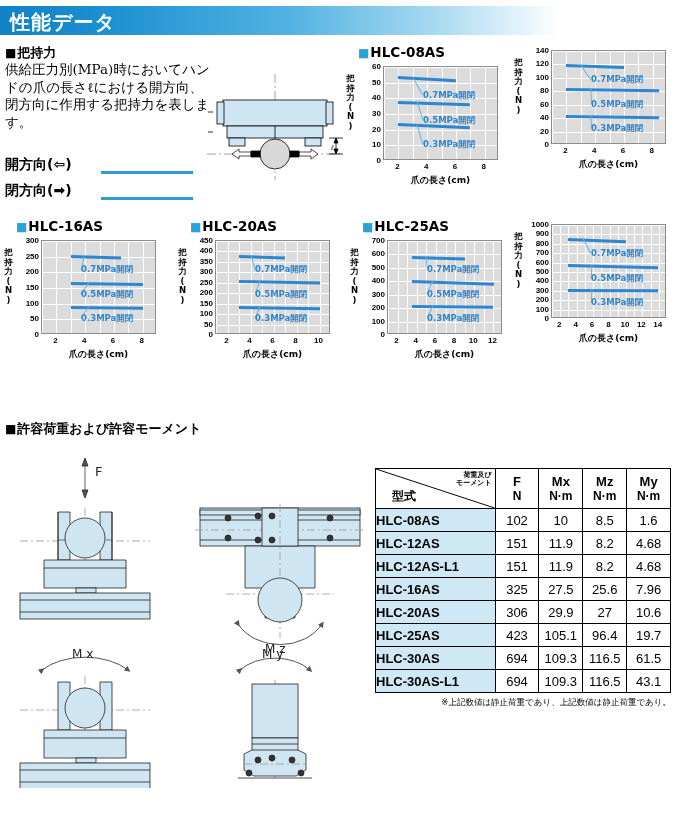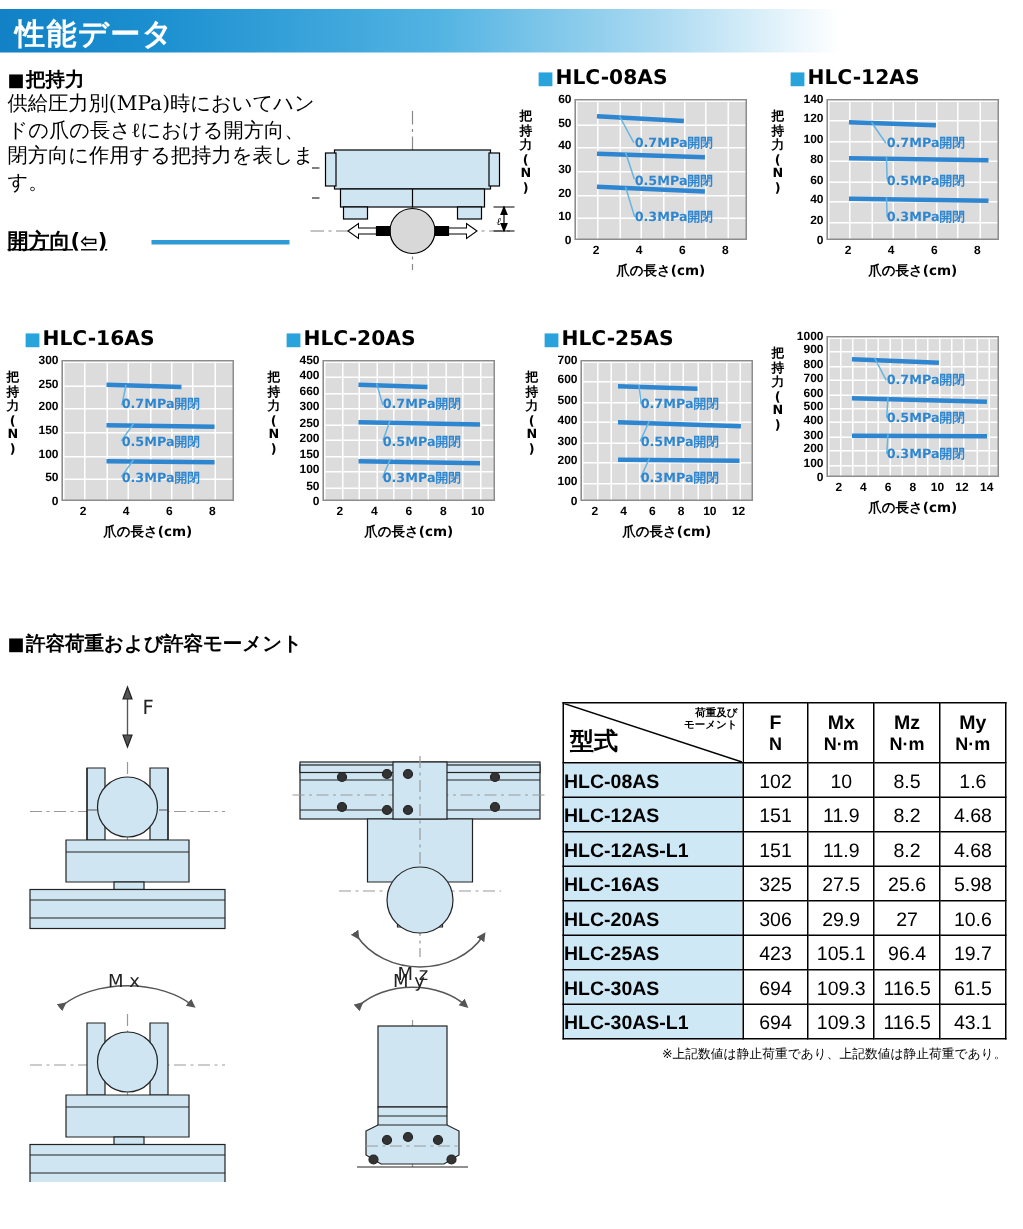--- a/index.html
+++ b/index.html
@@ -37,21 +37,21 @@
 
   
   .intro-head { position: absolute; left: 5px; top: 44px; }
   .intro-body {
     position: absolute; left: 5px; top: 61px; width: 210px;
     font-size: 13.5px; line-height: 1.30;
     font-family: "DejaVu Serif", serif;
     color: #000;
   }
   .legend { position: absolute; left: 5px; top: 148px; width: 200px; }
-  .legend-row { display: flex; align-items: center; height: 26px; text-decoration: underline; }
+  .legend-row { display: flex; align-items: flex-end; height: 26px; }
   .legend-label {
     font-size: 14px; font-weight: bold; width: 96px;
     font-family: "DejaVu Sans", sans-serif; color:#000;
   }
   .legend-line { width: 92px; height: 3px; background: #2e9ad6; }
 
   
   .gripper { position: absolute; left: 205px; top: 72px; width: 140px; height: 110px; }
 
   
@@ -116,22 +116,22 @@
     position: relative; height: 40px; width: 120px;
     background: #ffffff;
   }
   .hdr-cell .diag { position: absolute; left: 0; top: 0; width: 100%; height: 100%; }
   .hdr-cell .hdr-tr {
     position: absolute; right: 3px; top: 2px; text-align: right;
     font-size: 7px; line-height: 8px; font-weight: bold;
     font-family: "DejaVu Sans", sans-serif; color: #000;
   }
   .hdr-cell .hdr-bl {
-    position: absolute; left: 4px; bottom: 3px;
-    font-size: 16px; font-weight: bold;
+    position: absolute; left: 16px; bottom: 3px;
+    font-size: 12px; font-weight: bold;
     font-family: "DejaVu Sans", sans-serif; color: #000;
   }
   th.mcol {
     width: 44px; height: 40px; background: #ffffff;
     font-size: 13px; font-weight: bold; line-height: 15px; color:#000;
   }
   th.mcol .unit { font-size: 12px; font-weight: bold; }
   td.model {
     background: #cfe8f5; font-size: 13px; font-weight: bold;
     height: 23px; padding-left: 5px; white-space: nowrap; color: #000;
@@ -154,20 +154,24 @@
 
 <div class="sec-head intro-head">
   <span class="sq">■</span><span>把持力</span>
 </div>
 
 <div class="intro-body">供給圧力別(MPa)時においてハンドの爪の長さℓにおける開方向、閉方向に作用する把持力を表します。</div>
 
 <div class="legend">
   <div class="legend-row">
     <span class="legend-label">開方向(⇦)</span>
+    <span class="legend-line"></span>
+  </div>
+  <div class="legend-row">
+    <span class="legend-label">閉方向(➡)</span>
     <span class="legend-line"></span>
   </div>
 </div>
 
 <div class="gripper">
   <svg width="140" height="110" viewBox="0 0 140 110">
     <g stroke="#000" stroke-width="0.8" fill="none">
 
       <line x1="70" y1="2" x2="70" y2="108" stroke="#888" stroke-dasharray="9 3 2 3"></line>
       <line x1="2" y1="82" x2="138" y2="82" stroke="#888" stroke-dasharray="9 3 2 3"></line>
@@ -243,21 +247,20 @@
       <div class="xticks" style="left: 39px; top: 102px; width: 115px; height: 12px;">
         <span class="xtick" style="left: 14.375px;">2</span>
         <span class="xtick" style="left: 43.125px;">4</span>
         <span class="xtick" style="left: 71.875px;">6</span>
         <span class="xtick" style="left: 100.625px;">8</span>
       </div>
       <div class="xlab" style="left: 96.5px; top: 114px; transform: translateX(-50%);">爪の長さ(cm)</div>
     </div>
   </div>
 <div class="chart" id="chart1" style="left:512px; top:44px;">
-    <div class="chart-title"><span class="sq">■</span><span>HLC-12AS</span></div>
     <div class="chart-body">
       <div class="ylab" style="top: 14px;">把<br>持<br>力<br>(<br>N<br>)</div>
       <div class="yticks" style="left: 13px; top: 0px; height: 100px;">
         <span class="ytick" style="top: 100px;">0</span>
         <span class="ytick" style="top: 86.5714px;">20</span>
         <span class="ytick" style="top: 73.1429px;">40</span>
         <span class="ytick" style="top: 59.7143px;">60</span>
         <span class="ytick" style="top: 46.2857px;">80</span>
         <span class="ytick" style="top: 32.8571px;">100</span>
         <span class="ytick" style="top: 19.4286px;">120</span>
@@ -350,21 +353,21 @@
     <div class="chart-body">
       <div class="ylab" style="top: 14px;">把<br>持<br>力<br>(<br>N<br>)</div>
       <div class="yticks" style="left: 13px; top: 0px; height: 100px;">
         <span class="ytick" style="top: 100px;">0</span>
         <span class="ytick" style="top: 89.5556px;">50</span>
         <span class="ytick" style="top: 79.1111px;">100</span>
         <span class="ytick" style="top: 68.6667px;">150</span>
         <span class="ytick" style="top: 58.2222px;">200</span>
         <span class="ytick" style="top: 47.7778px;">250</span>
         <span class="ytick" style="top: 37.3333px;">300</span>
-        <span class="ytick" style="top: 26.8889px;">660</span>
+        <span class="ytick" style="top: 26.8889px;">350</span>
         <span class="ytick" style="top: 16.4444px;">400</span>
         <span class="ytick" style="top: 6px;">450</span>
       </div>
       <div class="plot" style="left: 39px; top: 6px; width: 115px; height: 94px;">
         <div class="gl gl-h" style="top: 83.5556px;"></div>
         <div class="gl gl-h" style="top: 73.1111px;"></div>
         <div class="gl gl-h" style="top: 62.6667px;"></div>
         <div class="gl gl-h" style="top: 52.2222px;"></div>
         <div class="gl gl-h" style="top: 41.7778px;"></div>
         <div class="gl gl-h" style="top: 31.3333px;"></div>
@@ -668,21 +671,21 @@
           <td class="val">151</td>
           <td class="val">11.9</td>
           <td class="val">8.2</td>
           <td class="val">4.68</td>
         </tr>
         <tr>
           <td class="model">HLC-16AS</td>
           <td class="val">325</td>
           <td class="val">27.5</td>
           <td class="val">25.6</td>
-          <td class="val">5.98</td>
+          <td class="val">7.96</td>
         </tr>
         <tr>
           <td class="model">HLC-20AS</td>
           <td class="val">306</td>
           <td class="val">29.9</td>
           <td class="val">27</td>
           <td class="val">10.6</td>
         </tr>
         <tr>
           <td class="model">HLC-25AS</td>

